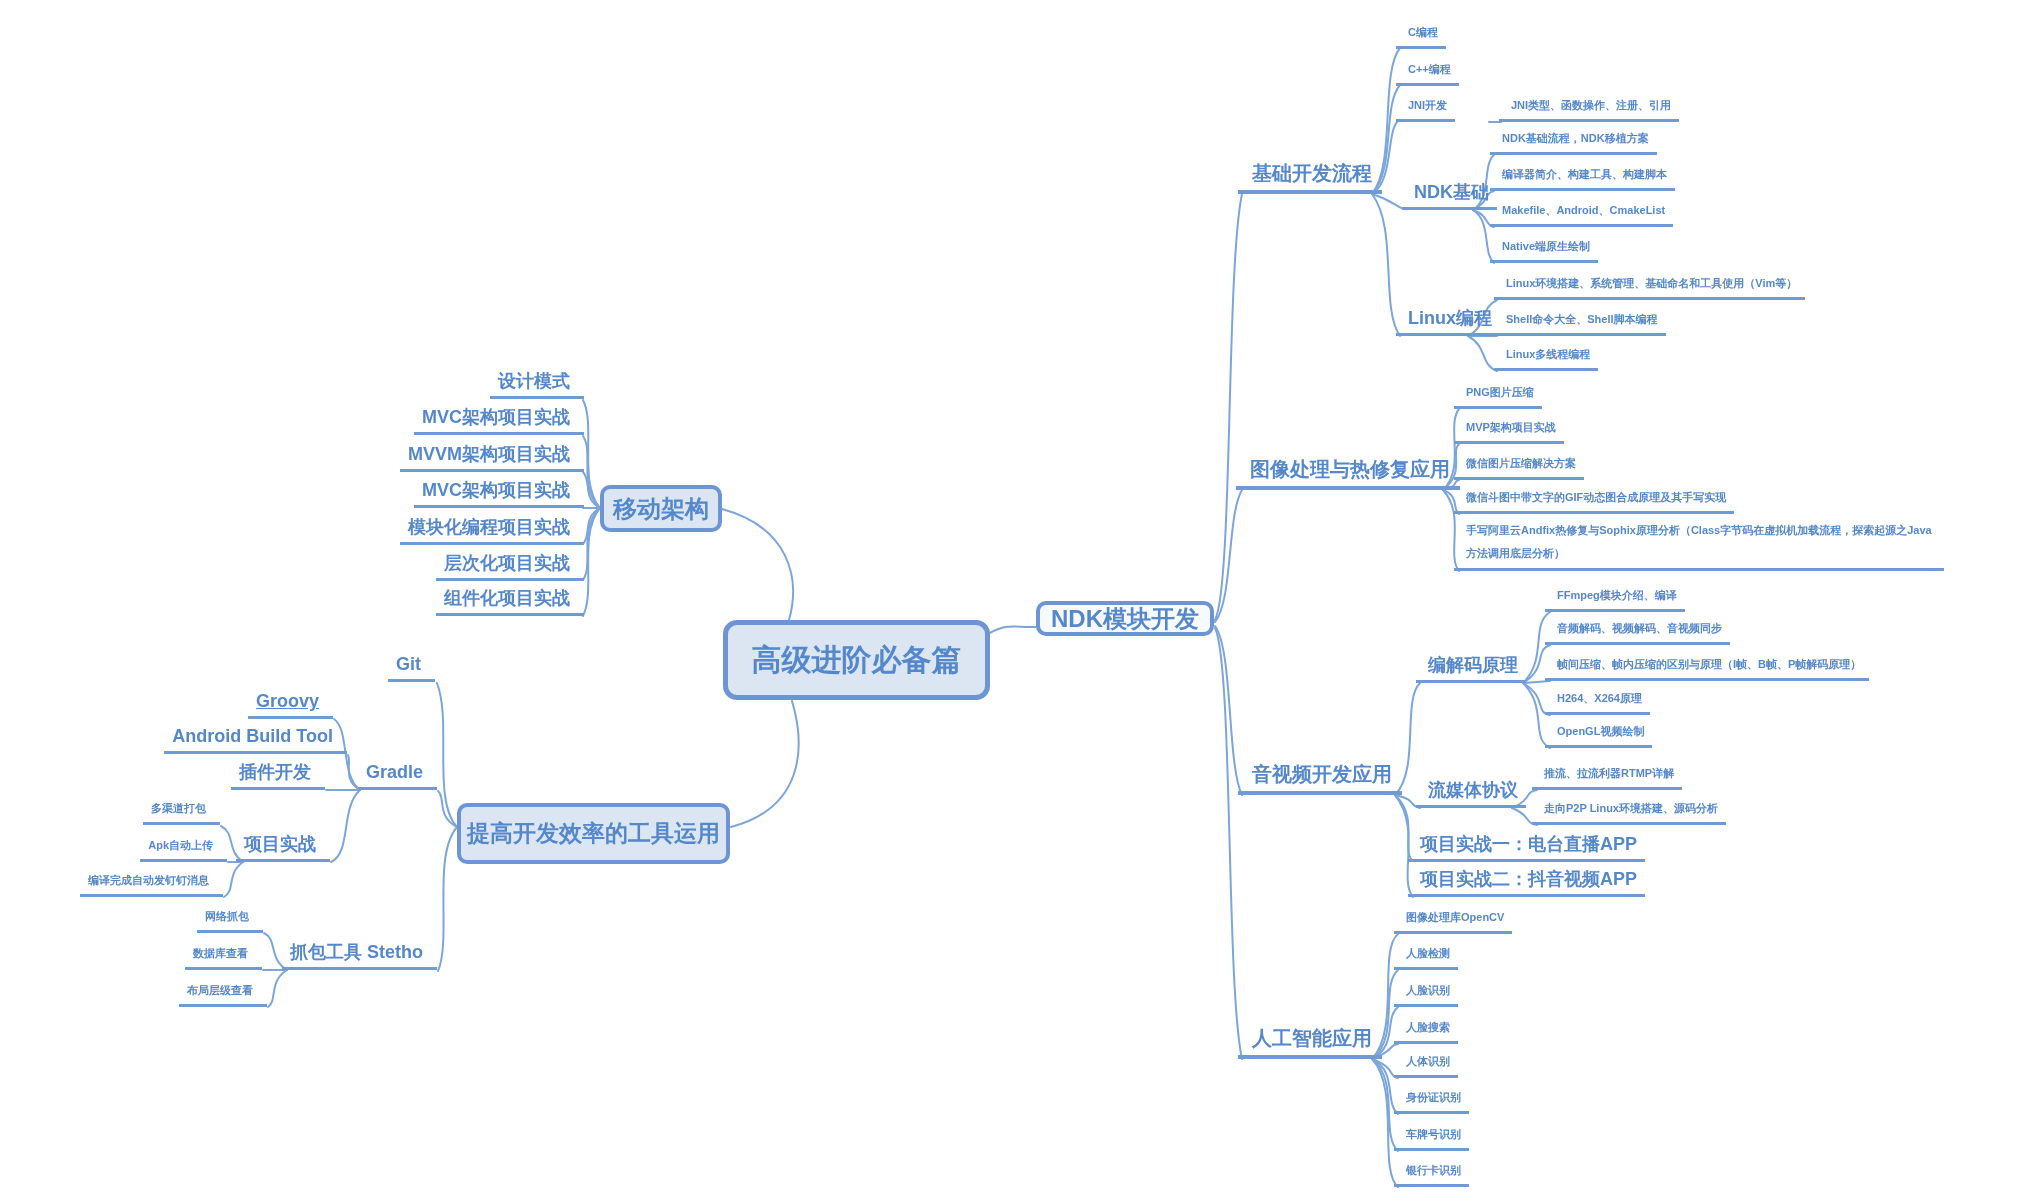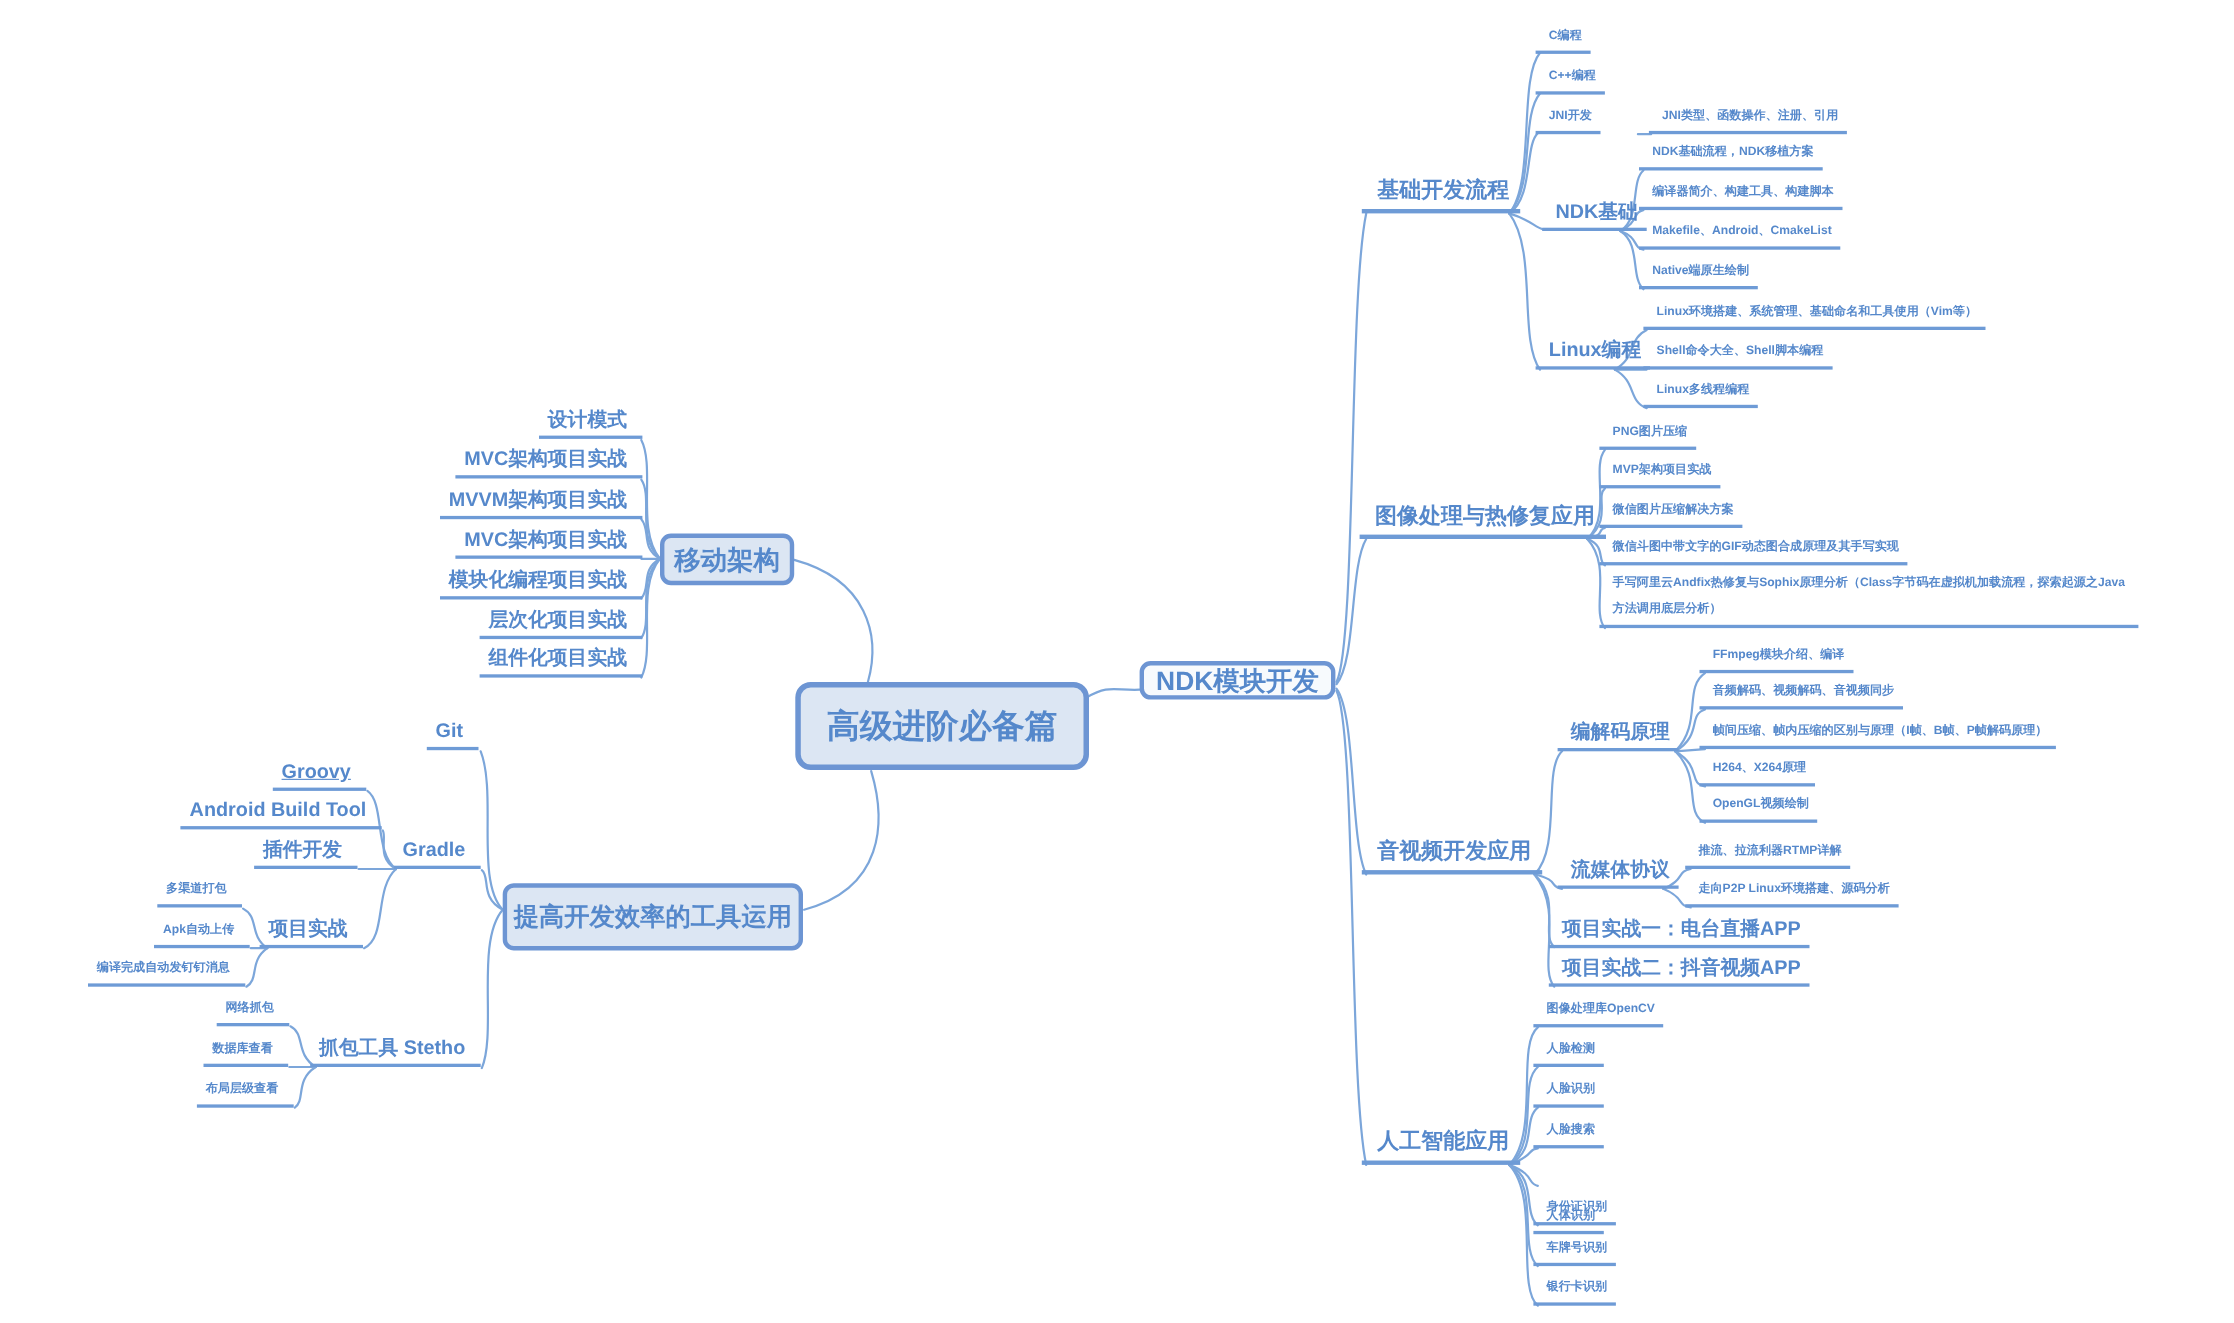--- a/index.html
+++ b/index.html
@@ -191,18 +191,18 @@
   <div class="n fs18" style="left:1416px;top:778px;">流媒体协议</div>
   <div class="n fs17" style="left:1532px;top:762px;">推流、拉流利器RTMP详解</div>
   <div class="n fs17" style="left:1532px;top:797px;">走向P2P Linux环境搭建、源码分析</div>
   <div class="n fs18" style="left:1408px;top:832px;">项目实战一：电台直播APP</div>
   <div class="n fs18" style="left:1408px;top:867px;">项目实战二：抖音视频APP</div>
 
   <div class="n fs17" style="left:1394px;top:906px;">图像处理库OpenCV</div>
   <div class="n fs17" style="left:1394px;top:942px;">人脸检测</div>
   <div class="n fs17" style="left:1394px;top:979px;">人脸识别</div>
   <div class="n fs17" style="left:1394px;top:1016px;">人脸搜索</div>
-  <div class="n fs17" style="left:1394px;top:1050px;margin-top:44px;">人体识别</div>
+  <div class="n fs17" style="left:1394px;top:1050px;">人体识别</div>
   <div class="n fs17" style="left:1394px;top:1086px;">身份证识别</div>
   <div class="n fs17" style="left:1394px;top:1123px;">车牌号识别</div>
   <div class="n fs17" style="left:1394px;top:1159px;">银行卡识别</div>
 
 </div>
 
 </body></html>

